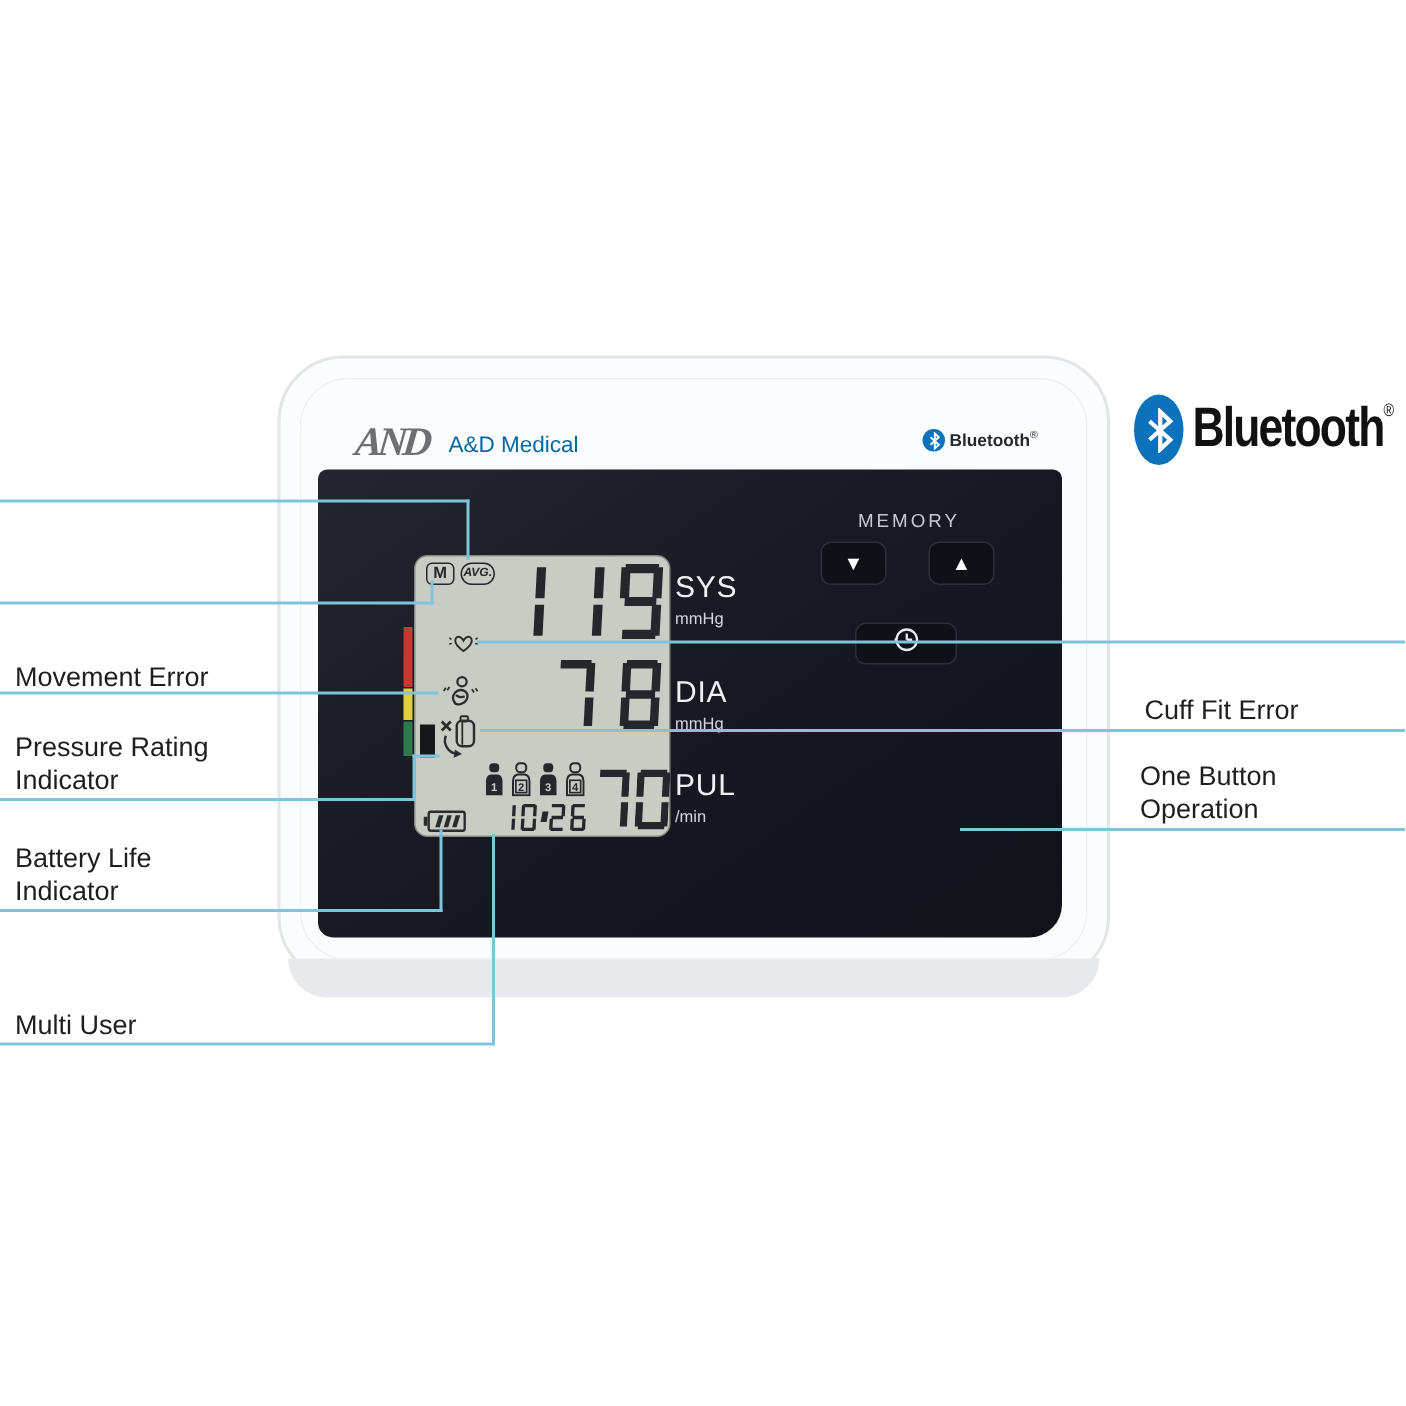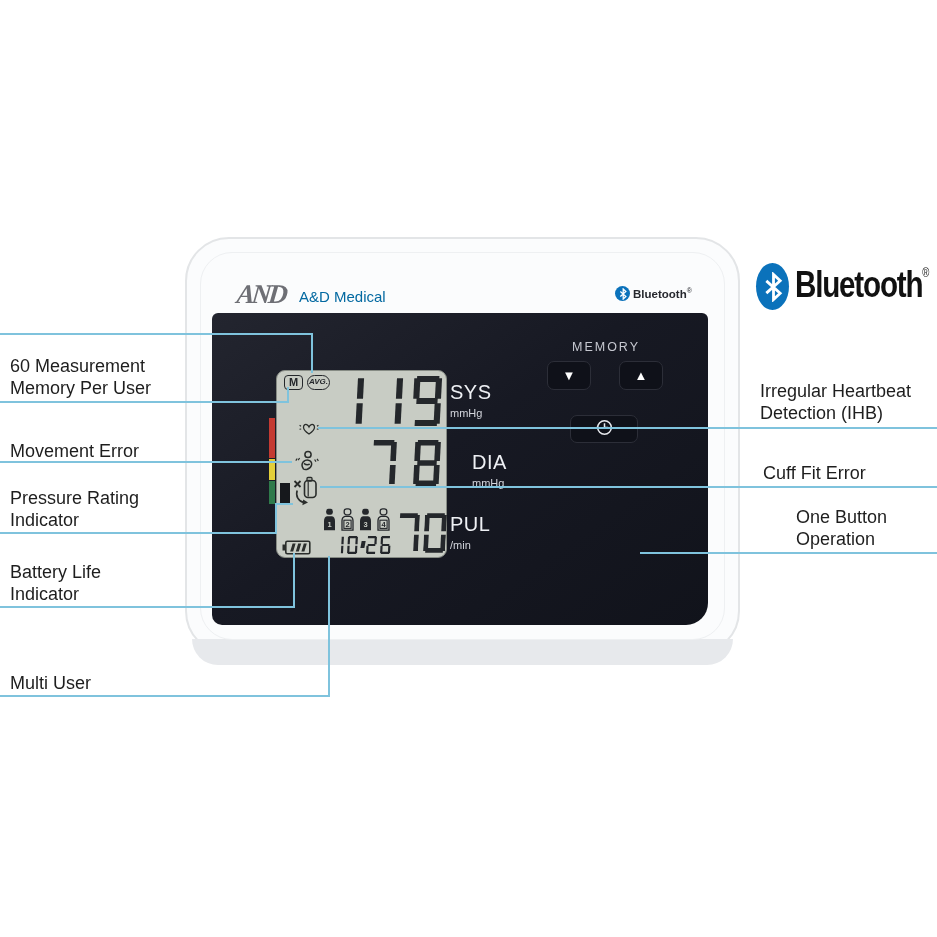--- a/index.html
+++ b/index.html
@@ -279,21 +279,21 @@
             <polygon points="13.8,11.5 16.2,3.5 19.2,3.5 16.8,11.5" fill="#2a2d2b"></polygon>
             <polygon points="19.4,11.5 21.8,3.5 24.8,3.5 22.4,11.5" fill="#2a2d2b"></polygon>
           </svg>
         </span>
       </div>
 
       <div class="readout" style="left:238px;top:68px;">
         <span class="r-label">SYS</span>
         <span class="r-unit">mmHg</span>
       </div>
-      <div class="readout" style="left:238px;top:138px;margin-left:22px;">
+      <div class="readout" style="left:238px;top:138px;">
         <span class="r-label">DIA</span>
         <span class="r-unit">mmHg</span>
       </div>
       <div class="readout" style="left:238px;top:200px;">
         <span class="r-label">PUL</span>
         <span class="r-unit">/min</span>
       </div>
 
       <div class="memory-label">MEMORY</div>
       <div class="pbtn btn-down">
@@ -329,43 +329,35 @@
   <div class="cline h" style="left:0;top:606px;width:295px;"></div>
   <div class="cline v" style="left:293px;top:553px;height:55px;"></div>
 
   <div class="cline h" style="left:0;top:695px;width:330px;"></div>
   <div class="cline v" style="left:328px;top:556px;height:141px;"></div>
 
   <div class="cline h" style="left:318px;top:427px;width:619px;"></div>
   <div class="cline h" style="left:320px;top:486px;width:617px;"></div>
   <div class="cline h" style="left:640px;top:552px;width:297px;"></div>
 
-  <div class="co-label" style="left:10px;top:355px;">
-    <span>60 Measurement</span>
-    <span>Memory Per User</span>
-  </div>
   <div class="co-label" style="left:10px;top:440px;text-align:right;">
     <span>Movement Error</span>
   </div>
   <div class="co-label" style="left:10px;top:487px;">
     <span>Pressure Rating</span>
     <span>Indicator</span>
   </div>
   <div class="co-label" style="left:10px;top:561px;">
     <span>Battery Life</span>
     <span>Indicator</span>
   </div>
   <div class="co-label" style="left:10px;top:672px;">
     <span>Multi User</span>
   </div>
-  <div class="co-label" style="left:760px;top:380px;">
-    <span>Irregular Heartbeat</span>
-    <span>Detection (IHB)</span>
-  </div>
   <div class="co-label" style="left:763px;top:462px;">
     <span>Cuff Fit Error</span>
   </div>
-  <div class="co-label" style="left:796px;top:506px;">
+  <div class="co-label" style="left:760px;top:506px;">
     <span>One Button</span>
     <span>Operation</span>
   </div>
 
 </div>
 
 </body></html>

